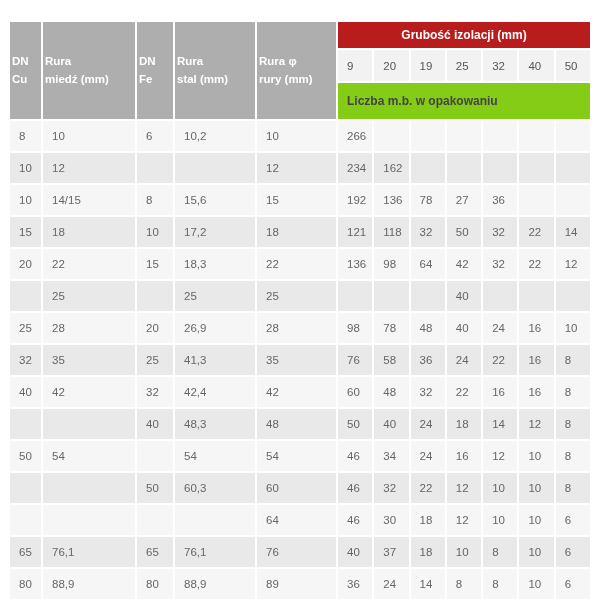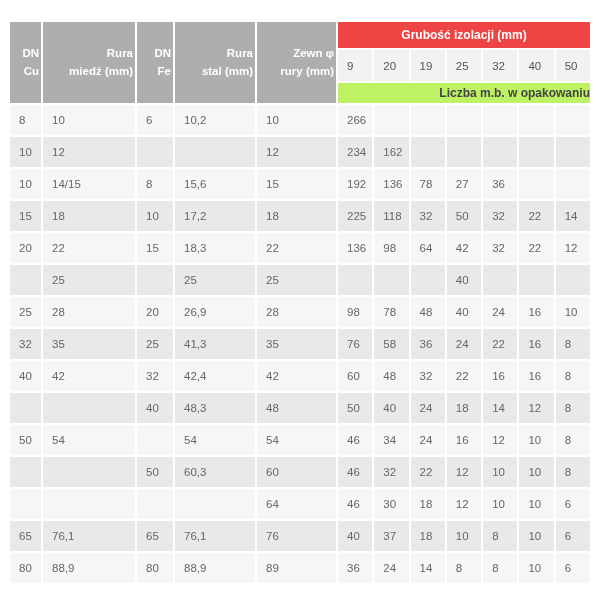--- a/index.html
+++ b/index.html
@@ -31,51 +31,50 @@
     text-align: left;
     font-weight: normal;
     overflow: hidden;
     white-space: nowrap;
   }
   
   th.hdr-main {
     background: #aeaeae;
     color: #ffffff;
     font-weight: bold;
-    text-align: right;
+    text-align: left;
     padding: 2px 2px;
     white-space: pre-line;
     line-height: 1.55;
     font-size: 11.5px;
   }
   
   th.hdr-group {
-    background: #ef4444;
+    background: #b91c1c;
     color: #ffffff;
     font-weight: bold;
     text-align: center;
     height: 26px;
     font-size: 12px;
     padding: 0;
   }
   
   tr.thickness-row th {
     background: #f2f2f2;
     color: #555555;
     height: 31px;
     font-weight: normal;
   }
   
   th.hdr-sub {
-    background: #bef264;
+    background: #84cc16;
     color: #444444;
     font-weight: bold;
-    height: 20px;
+    height: 36px;
     font-size: 12px;
-    text-align: right;
   }
   tbody tr { height: 30px; }
   tbody tr:nth-child(odd) td { background: #f6f6f6; }
   tbody tr:nth-child(even) td { background: #e9e9e9; }
 </style>
 </head>
 <body>
 
 <div class="page">
   <table class="spec">
@@ -96,21 +95,21 @@
     <thead>
       <tr>
         <th class="hdr-main" rowspan="3">DN
 Cu</th>
         <th class="hdr-main" rowspan="3">Rura
 miedź (mm)</th>
         <th class="hdr-main" rowspan="3">DN
 Fe</th>
         <th class="hdr-main" rowspan="3">Rura
 stal (mm)</th>
-        <th class="hdr-main" rowspan="3">Zewn φ
+        <th class="hdr-main" rowspan="3">Rura φ
 rury (mm)</th>
         <th class="hdr-group" colspan="7">Grubość izolacji (mm)</th>
       </tr>
       <tr class="thickness-row">
         <th>9</th>
         <th>20</th>
         <th>19</th>
         <th>25</th>
         <th>32</th>
         <th>40</th>
@@ -162,21 +161,21 @@
           <td>36</td>
           <td></td>
           <td></td>
         </tr>
         <tr>
           <td>15</td>
           <td>18</td>
           <td>10</td>
           <td>17,2</td>
           <td>18</td>
-          <td>225</td>
+          <td>121</td>
           <td>118</td>
           <td>32</td>
           <td>50</td>
           <td>32</td>
           <td>22</td>
           <td>14</td>
         </tr>
         <tr>
           <td>20</td>
           <td>22</td>

